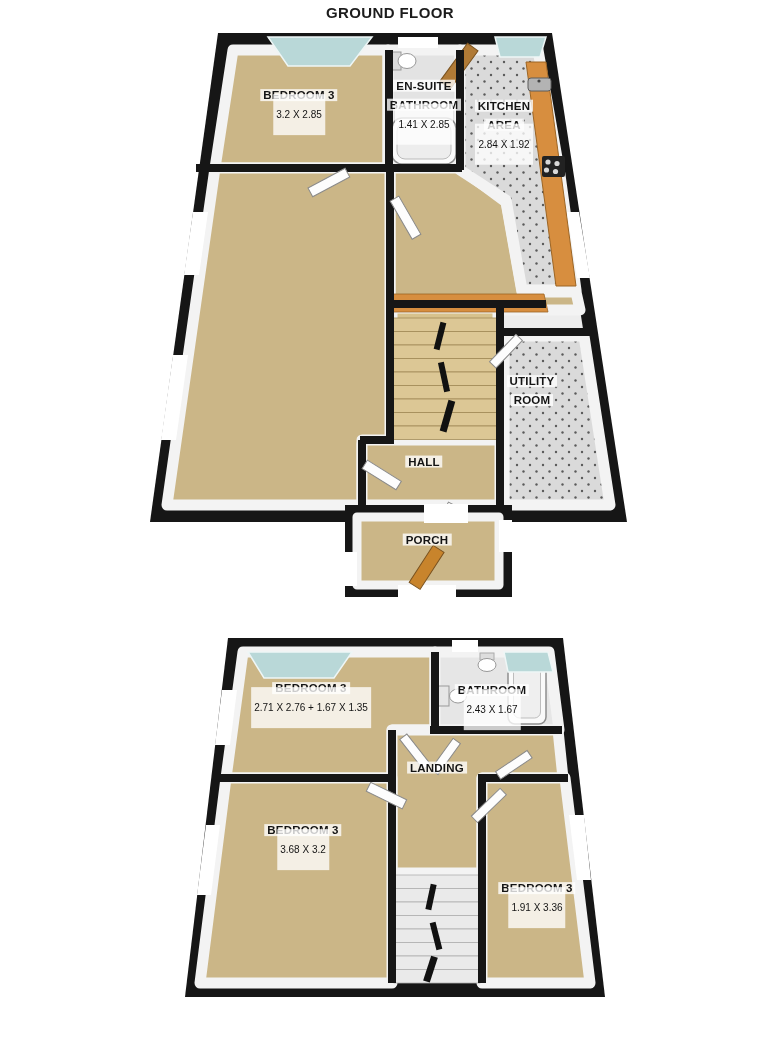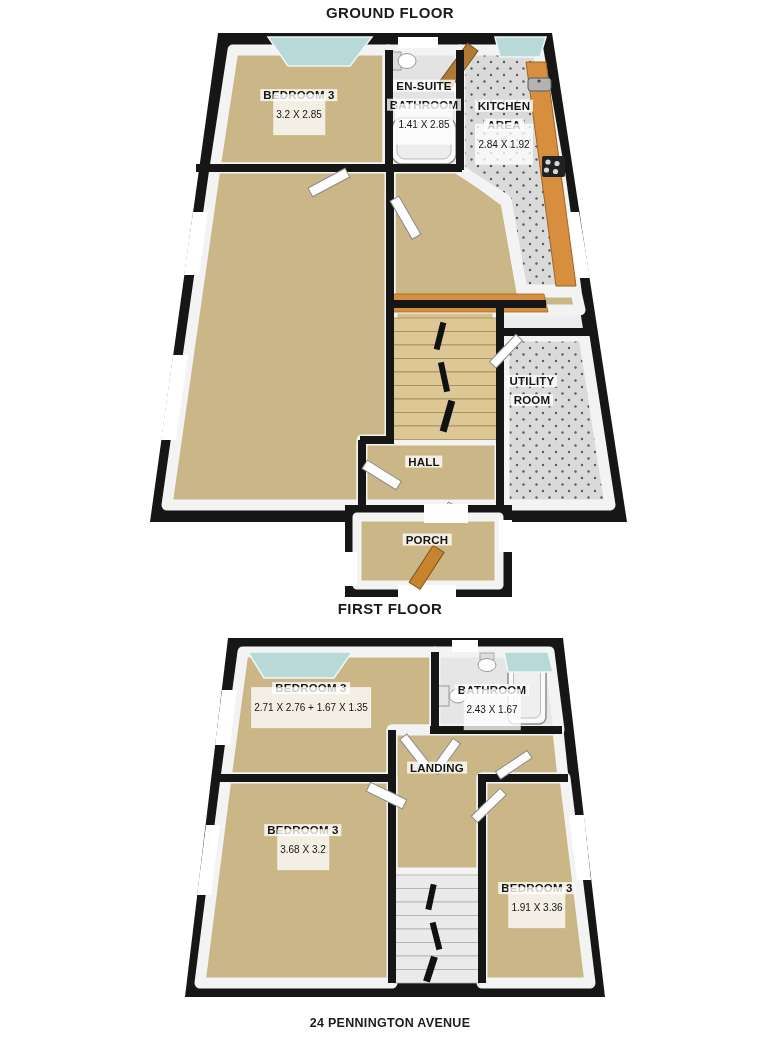--- a/index.html
+++ b/index.html
@@ -159,21 +159,20 @@
       <rect x="402" y="736" width="9" height="38" transform="rotate(-38 406 741)"></rect>
       <rect x="450" y="740" width="9" height="38" transform="rotate(36 454 744)"></rect>
       <rect x="496" y="790" width="9" height="40" transform="rotate(46 500 794)"></rect>
       <rect x="368" y="784" width="10" height="40" transform="rotate(-64 373 789)"></rect>
       <rect x="522" y="752" width="9" height="38" transform="rotate(56 526 756)"></rect>
     </g>
   </g>
 </svg>
 
 <div class="floor-title" style="top:4px">GROUND FLOOR</div>
-<div class="floor-title" style="top:600px">FIRST FLOOR</div>
 
 <div class="lbl" style="left:299px;top:104px;max-width:140px">
   <div class="ln"><span class="nm">BEDROOM 3</span></div>
   <div class="ln"><span class="dm">3.2 X 2.85</span></div>
 </div>
 <div class="lbl" style="left:424px;top:104px;max-width:84px">
   <div class="ln"><span class="nm">EN-SUITE BATHROOM</span></div>
   <div class="ln"><span class="dm">1.41 X 2.85</span></div>
 </div>
 <div class="lbl" style="left:504px;top:124px;max-width:62px">
@@ -207,15 +206,14 @@
 </div>
 <div class="lbl" style="left:303px;top:839px;max-width:120px">
   <div class="ln"><span class="nm">BEDROOM 3</span></div>
   <div class="ln"><span class="dm">3.68 X 3.2</span></div>
 </div>
 <div class="lbl" style="left:537px;top:897px;max-width:110px">
   <div class="ln"><span class="nm">BEDROOM 3</span></div>
   <div class="ln"><span class="dm">1.91 X 3.36</span></div>
 </div>
 
-<div class="address" style="top:1016px">24 PENNINGTON AVENUE</div>
 
 </div>
 
 </body></html>

